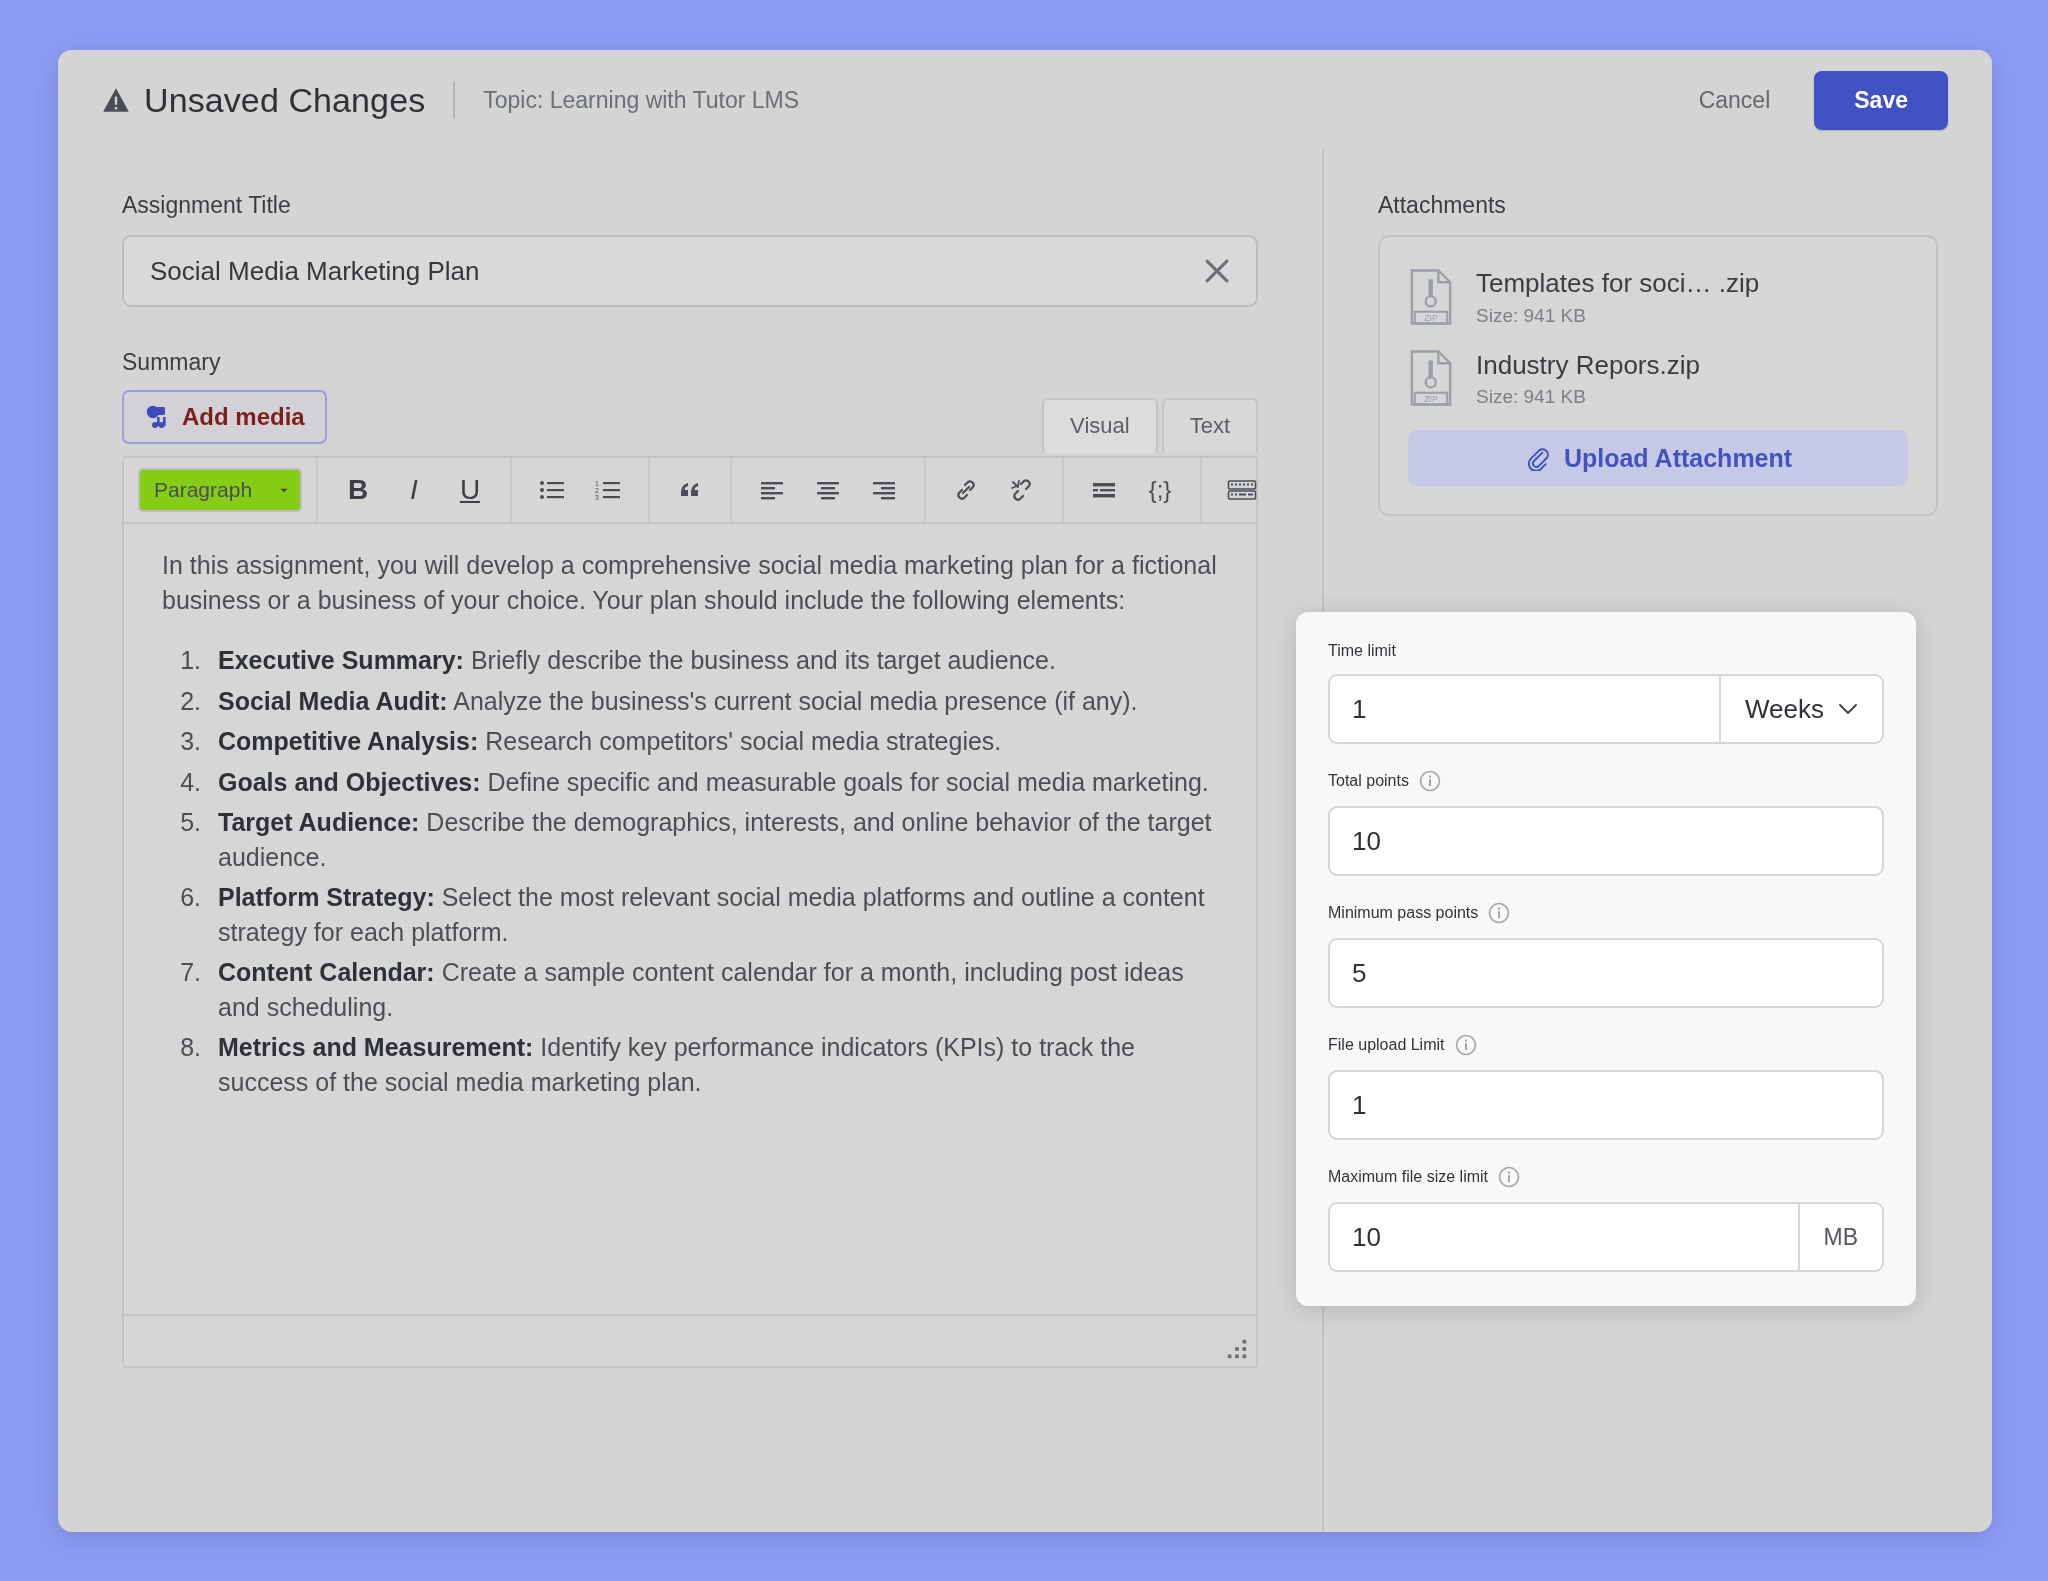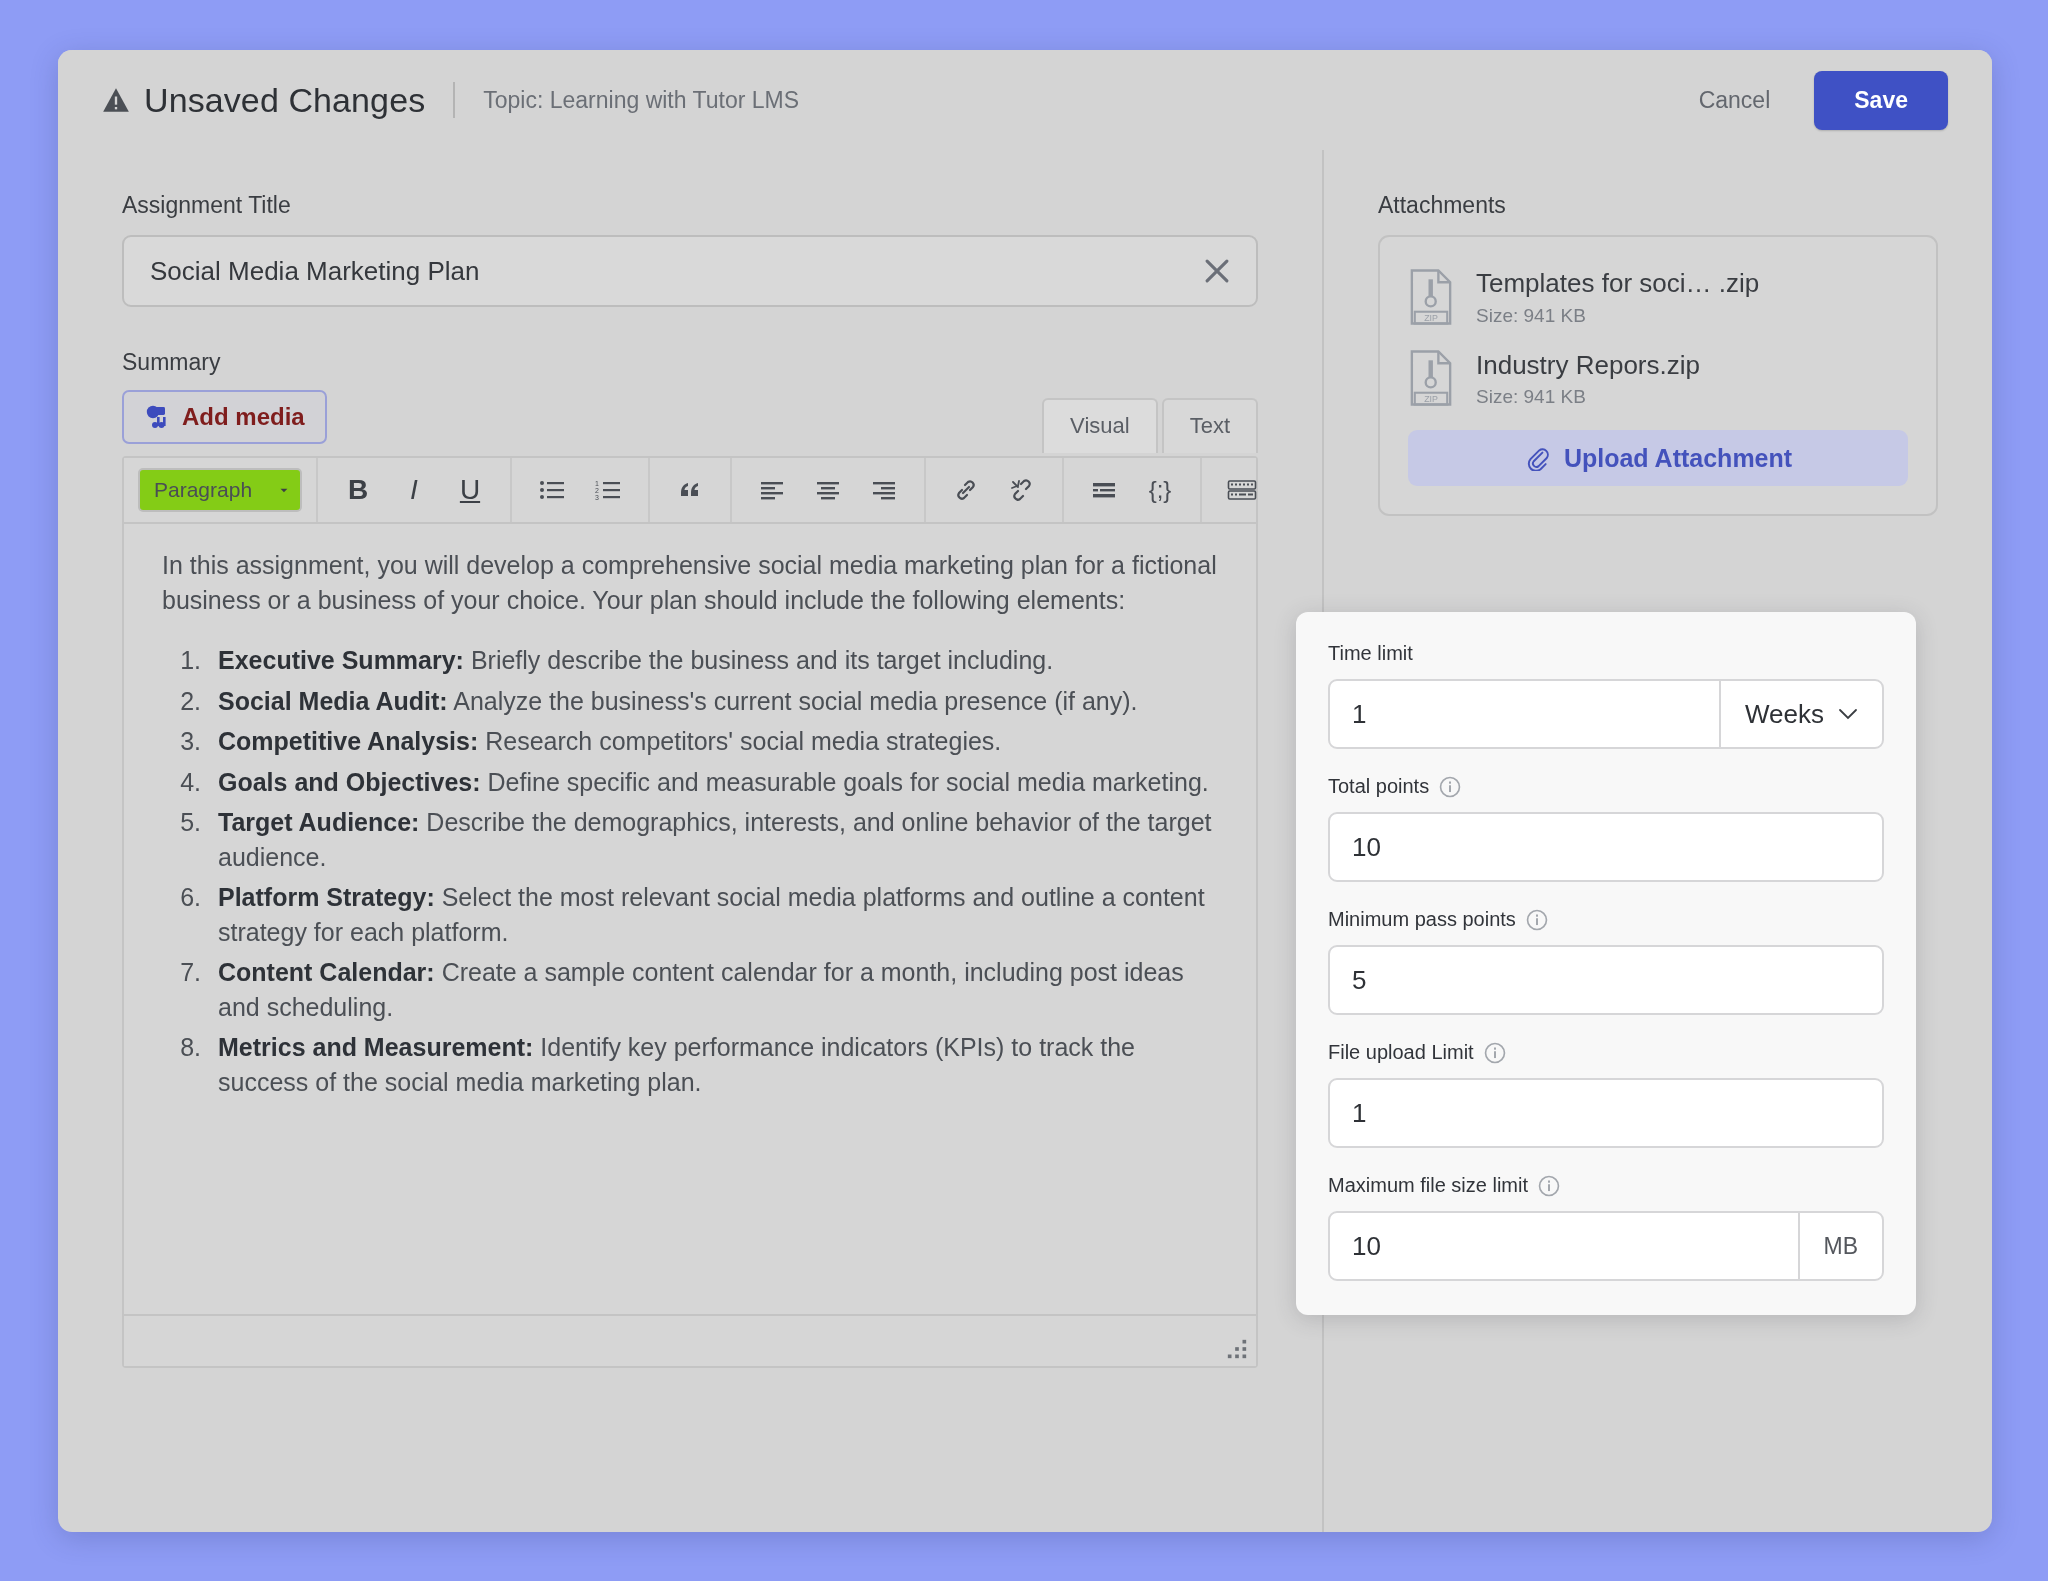--- a/index.html
+++ b/index.html
@@ -208,21 +208,21 @@
     left: -28px;
     top: 462px;
     width: 620px;
     background: #f8f8f8;
     border-radius: 12px;
     box-shadow: 0 4px 22px rgba(60,60,70,.20);
     padding: 30px 32px 34px 32px;
   }
   .set-label {
     display: flex; align-items: center; gap: 10px;
-    font-size: 20px; color: #31343a; margin-bottom: 14px;
+    font-size: 16px; color: #31343a; margin-bottom: 14px;
   }
   .info-icon { width: 22px; height: 22px; }
   .set-input {
     height: 70px;
     background: #fff;
     border: 2px solid #d6d6d8;
     border-radius: 9px;
     display: flex; align-items: center;
     padding: 0 22px;
     margin-bottom: 26px;
@@ -427,21 +427,21 @@
                     <rect x="12" y="14.5" width="7" height="2" fill="#4a4e55"></rect>
                       <rect x="21" y="14.5" width="5" height="2" fill="#4a4e55"></rect>
                   </svg>
                 </div>
               </div>
             </div>
 
             <div class="editor-content">
               <p>In this assignment, you will develop a comprehensive social media marketing plan for a fictional business or a business of your choice. Your plan should include the following elements:</p>
               <ol>
-                <li><b>Executive Summary:</b><span> Briefly describe the business and its target including.</span></li>
+                <li><b>Executive Summary:</b><span> Briefly describe the business and its target audience.</span></li>
                 <li><b>Social Media Audit:</b><span> Analyze the business's current social media presence (if any).</span></li>
                 <li><b>Competitive Analysis:</b><span> Research competitors' social media strategies.</span></li>
                 <li><b>Goals and Objectives:</b><span> Define specific and measurable goals for social media marketing.</span></li>
                 <li><b>Target Audience:</b><span> Describe the demographics, interests, and online behavior of the target audience.</span></li>
                 <li><b>Platform Strategy:</b><span> Select the most relevant social media platforms and outline a content strategy for each platform.</span></li>
                 <li><b>Content Calendar:</b><span> Create a sample content calendar for a month, including post ideas and scheduling.</span></li>
                 <li><b>Metrics and Measurement:</b><span> Identify key performance indicators (KPIs) to track the success of the social media marketing plan.</span></li>
               </ol>
             </div>
 

